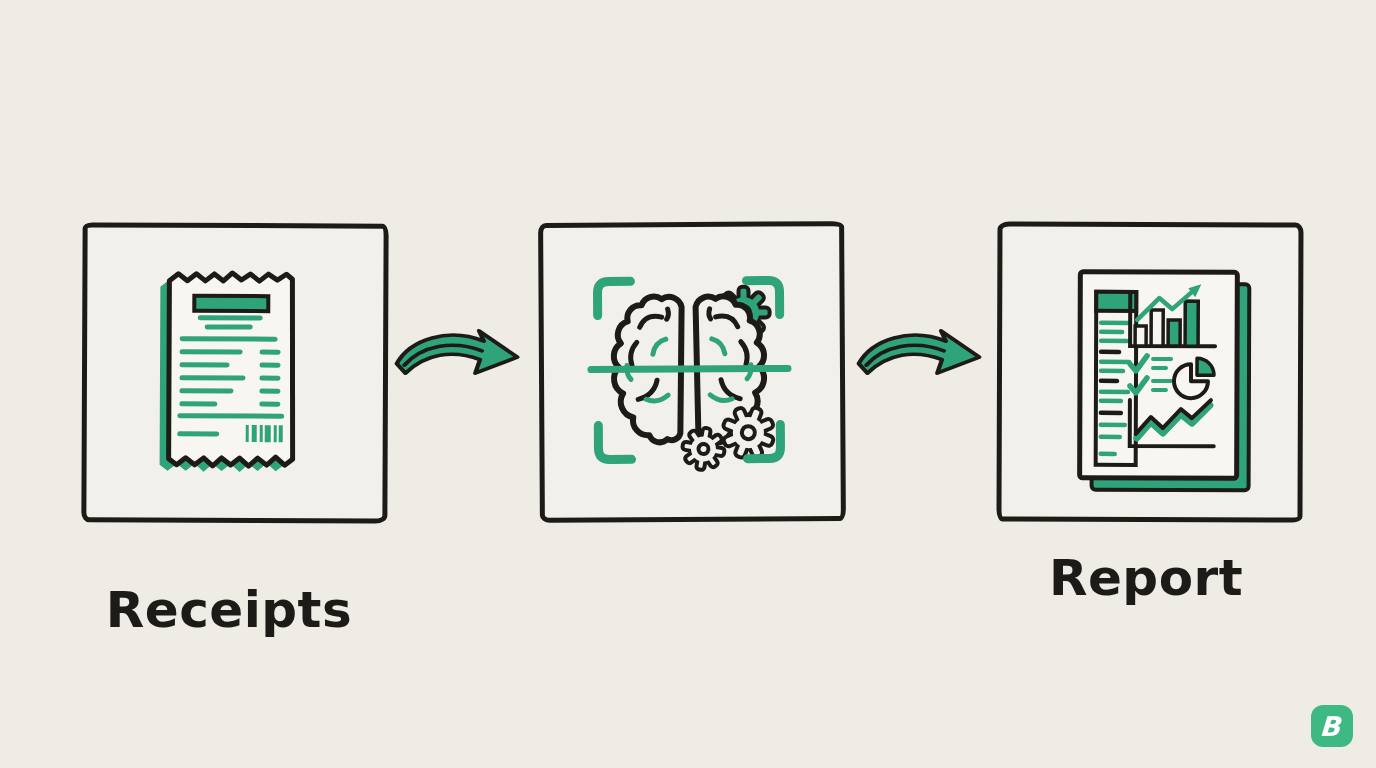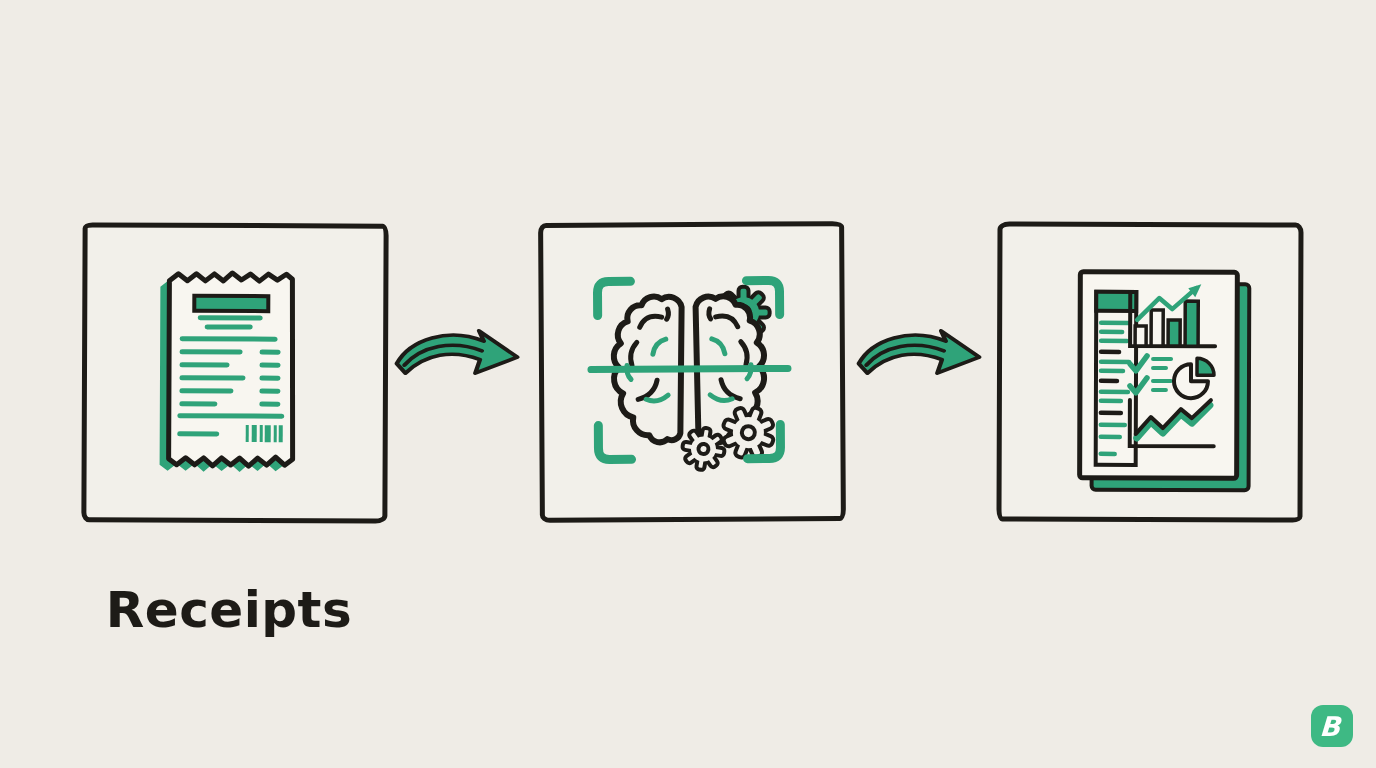--- a/index.html
+++ b/index.html
@@ -205,18 +205,19 @@
   <svg class="arrow arrow1" viewBox="0 0 140 80" preserveAspectRatio="none">
     <path d="M6,52 C20,22 60,6 97,24 L92,11 L132,44 L88,64 L93,47 C64,34 36,40 15,64 Z" fill="#2FA379" stroke="#1D1B17" stroke-width="4.5" stroke-linejoin="round"></path>
     <path d="M14,54 C32,30 64,22 95,36" fill="none" stroke="#1D1B17" stroke-width="4.5" stroke-linecap="round"></path>
   </svg>
   <svg class="arrow arrow2" viewBox="0 0 140 80" preserveAspectRatio="none">
     <path d="M6,52 C20,22 60,6 97,24 L92,11 L132,44 L88,64 L93,47 C64,34 36,40 15,64 Z" fill="#2FA379" stroke="#1D1B17" stroke-width="4.5" stroke-linejoin="round"></path>
     <path d="M14,54 C32,30 64,22 95,36" fill="none" stroke="#1D1B17" stroke-width="4.5" stroke-linecap="round"></path>
   </svg>
 
   <div class="label label1">Receipts</div>
+  <div class="label label3">Report</div>
 
   <div class="logo">
     <span>B</span>
   </div>
 
 </div>
 
 </body></html>

